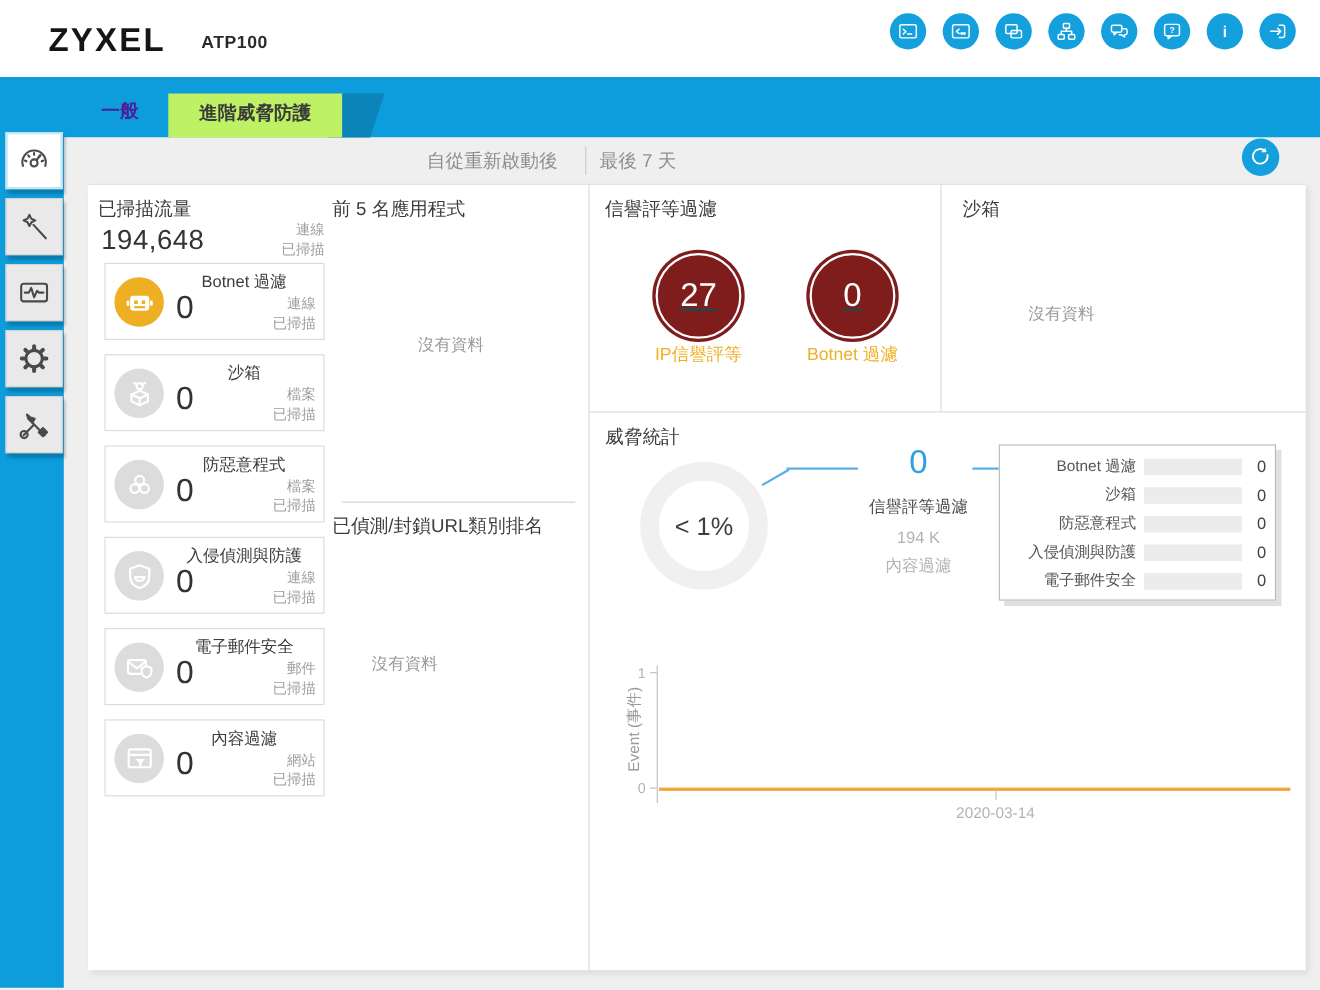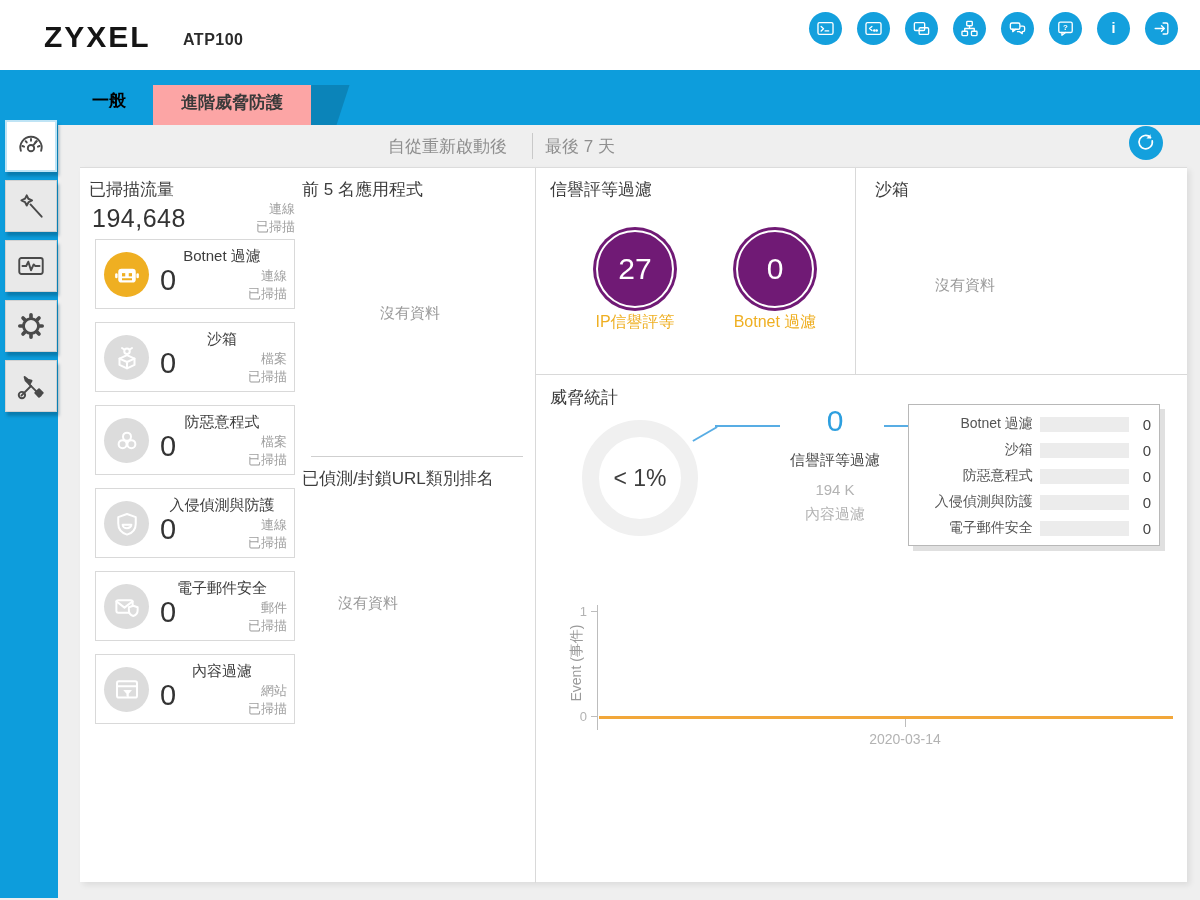--- a/index.html
+++ b/index.html
@@ -12,22 +12,22 @@
   .top-header { position:absolute; left:0; top:0; width:1200px; height:70px; background:#fff; z-index:5; }
   .brand { position:absolute; left:44px; top:20px; font-size:30px; font-weight:800; letter-spacing:2px; color:#151515; }
   .model { position:absolute; left:183px; top:31px; font-size:16px; font-weight:700; color:#2b2b2b; letter-spacing:.5px; }
   .hdr-icons { position:absolute; right:22px; top:12px; display:flex; gap:15px; }
   .hicon { width:33px; height:33px; border-radius:50%; background:#14a0dd; display:flex; align-items:center; justify-content:center; cursor:pointer; }
   .hicon svg { stroke:#fff; fill:none; stroke-width:1.7; stroke-linecap:round; stroke-linejoin:round; }
   .hicon text { fill:#fff; stroke:none; font-weight:bold; }
   
   .navbar { position:absolute; left:0; top:70px; width:1200px; height:55px; background:#0d9ddc; }
   .tab { position:absolute; top:15px; height:40px; line-height:32px; font-size:17px; font-weight:700; text-align:center; cursor:pointer; }
-  .tab-general { left:65px; width:88px; color:#000000; }
-  .tab-atp { left:153px; width:158px; background:#fca5a5; color:#3a3a3a; line-height:35px; z-index:2; }
+  .tab-general { left:65px; width:88px; color:#4c1d95; }
+  .tab-atp { left:153px; width:158px; background:#bef264; color:#3a3a3a; line-height:35px; z-index:2; }
   .tab-fold { position:absolute; left:305px; top:15px; width:38px; height:40px; background:#0b84b9; transform:skewX(-18deg); z-index:1; }
   
   .sidebar { position:absolute; left:0; top:70px; width:58px; height:828px; background:#0d9ddc; z-index:4; }
   .sbtn { position:absolute; left:5px; width:52px; height:52px; background:#e9e9e9; border:1px solid #d2d2d2;
           display:flex; align-items:center; justify-content:center; cursor:pointer; box-shadow:2px 4px 3px rgba(4,60,90,.35); }
   .sbtn.active { background:#fff; border:2px solid #bfe4f5; }
   .sbtn svg { stroke:#4a4a4a; fill:none; stroke-width:1.8; stroke-linecap:round; stroke-linejoin:round; }
   
   .period-bar { position:absolute; left:58px; top:125px; width:1142px; height:42px; background:#efefef; }
   .period-opt { position:absolute; top:10px; font-size:17px; color:#8f8f8f; cursor:pointer; }
@@ -54,22 +54,22 @@
   .ctitle { position:absolute; left:56px; top:7px; width:140px; text-align:center; font-size:15px; color:#3d3d3d; }
   .cval { position:absolute; left:64px; top:24px; font-size:29px; color:#333; }
   .cunit1 { position:absolute; right:7px; top:27px; font-size:13px; color:#9e9e9e; }
   .cunit2 { position:absolute; right:7px; top:45px; font-size:13px; color:#9e9e9e; }
   
   .empty-txt { position:absolute; font-size:15px; color:#9a9a9a; text-align:left; }
   .hint-line { position:absolute; left:218px; top:162px; width:237px; overflow:hidden; white-space:nowrap; font-size:15px; color:#3c3c3c; }
   .hint-line a { color:#18a0dc; text-decoration:underline; cursor:pointer; }
   .mid-divider { position:absolute; left:231px; top:288px; width:212px; height:1px; background:#cfcfcf; }
   
-  .rep-circle { position:absolute; width:84px; height:84px; border-radius:50%; background:#701a75;
-                display:flex; align-items:center; justify-content:center; }
+  .rep-circle { position:absolute; width:84px; height:84px; border-radius:50%; background:#7f1d1d;
+                display:flex; align-items:center; justify-content:center;text-decoration:underline; }
   .rep-circle::after { content:""; position:absolute; inset:3px; border:2px solid #fff; border-radius:50%; }
   .rep-val { font-size:30px; color:#fff; }
   .rep-label { position:absolute; width:160px; text-align:center; font-size:16px; color:#efaf22; }
   
   .donut { position:absolute; left:502px; top:252px; width:116px; height:116px; border-radius:50%;
            border:17px solid #f0f0f0; display:flex; align-items:center; justify-content:center; }
   .donut-label { font-size:23px; color:#3d3d3d; }
   .tline { position:absolute; height:2px; background:#58ade4; }
   .tl-diag { left:611px; top:265px; width:28px; transform:rotate(-30deg); }
   .tl-h1 { left:635px; top:257px; width:65px; }

